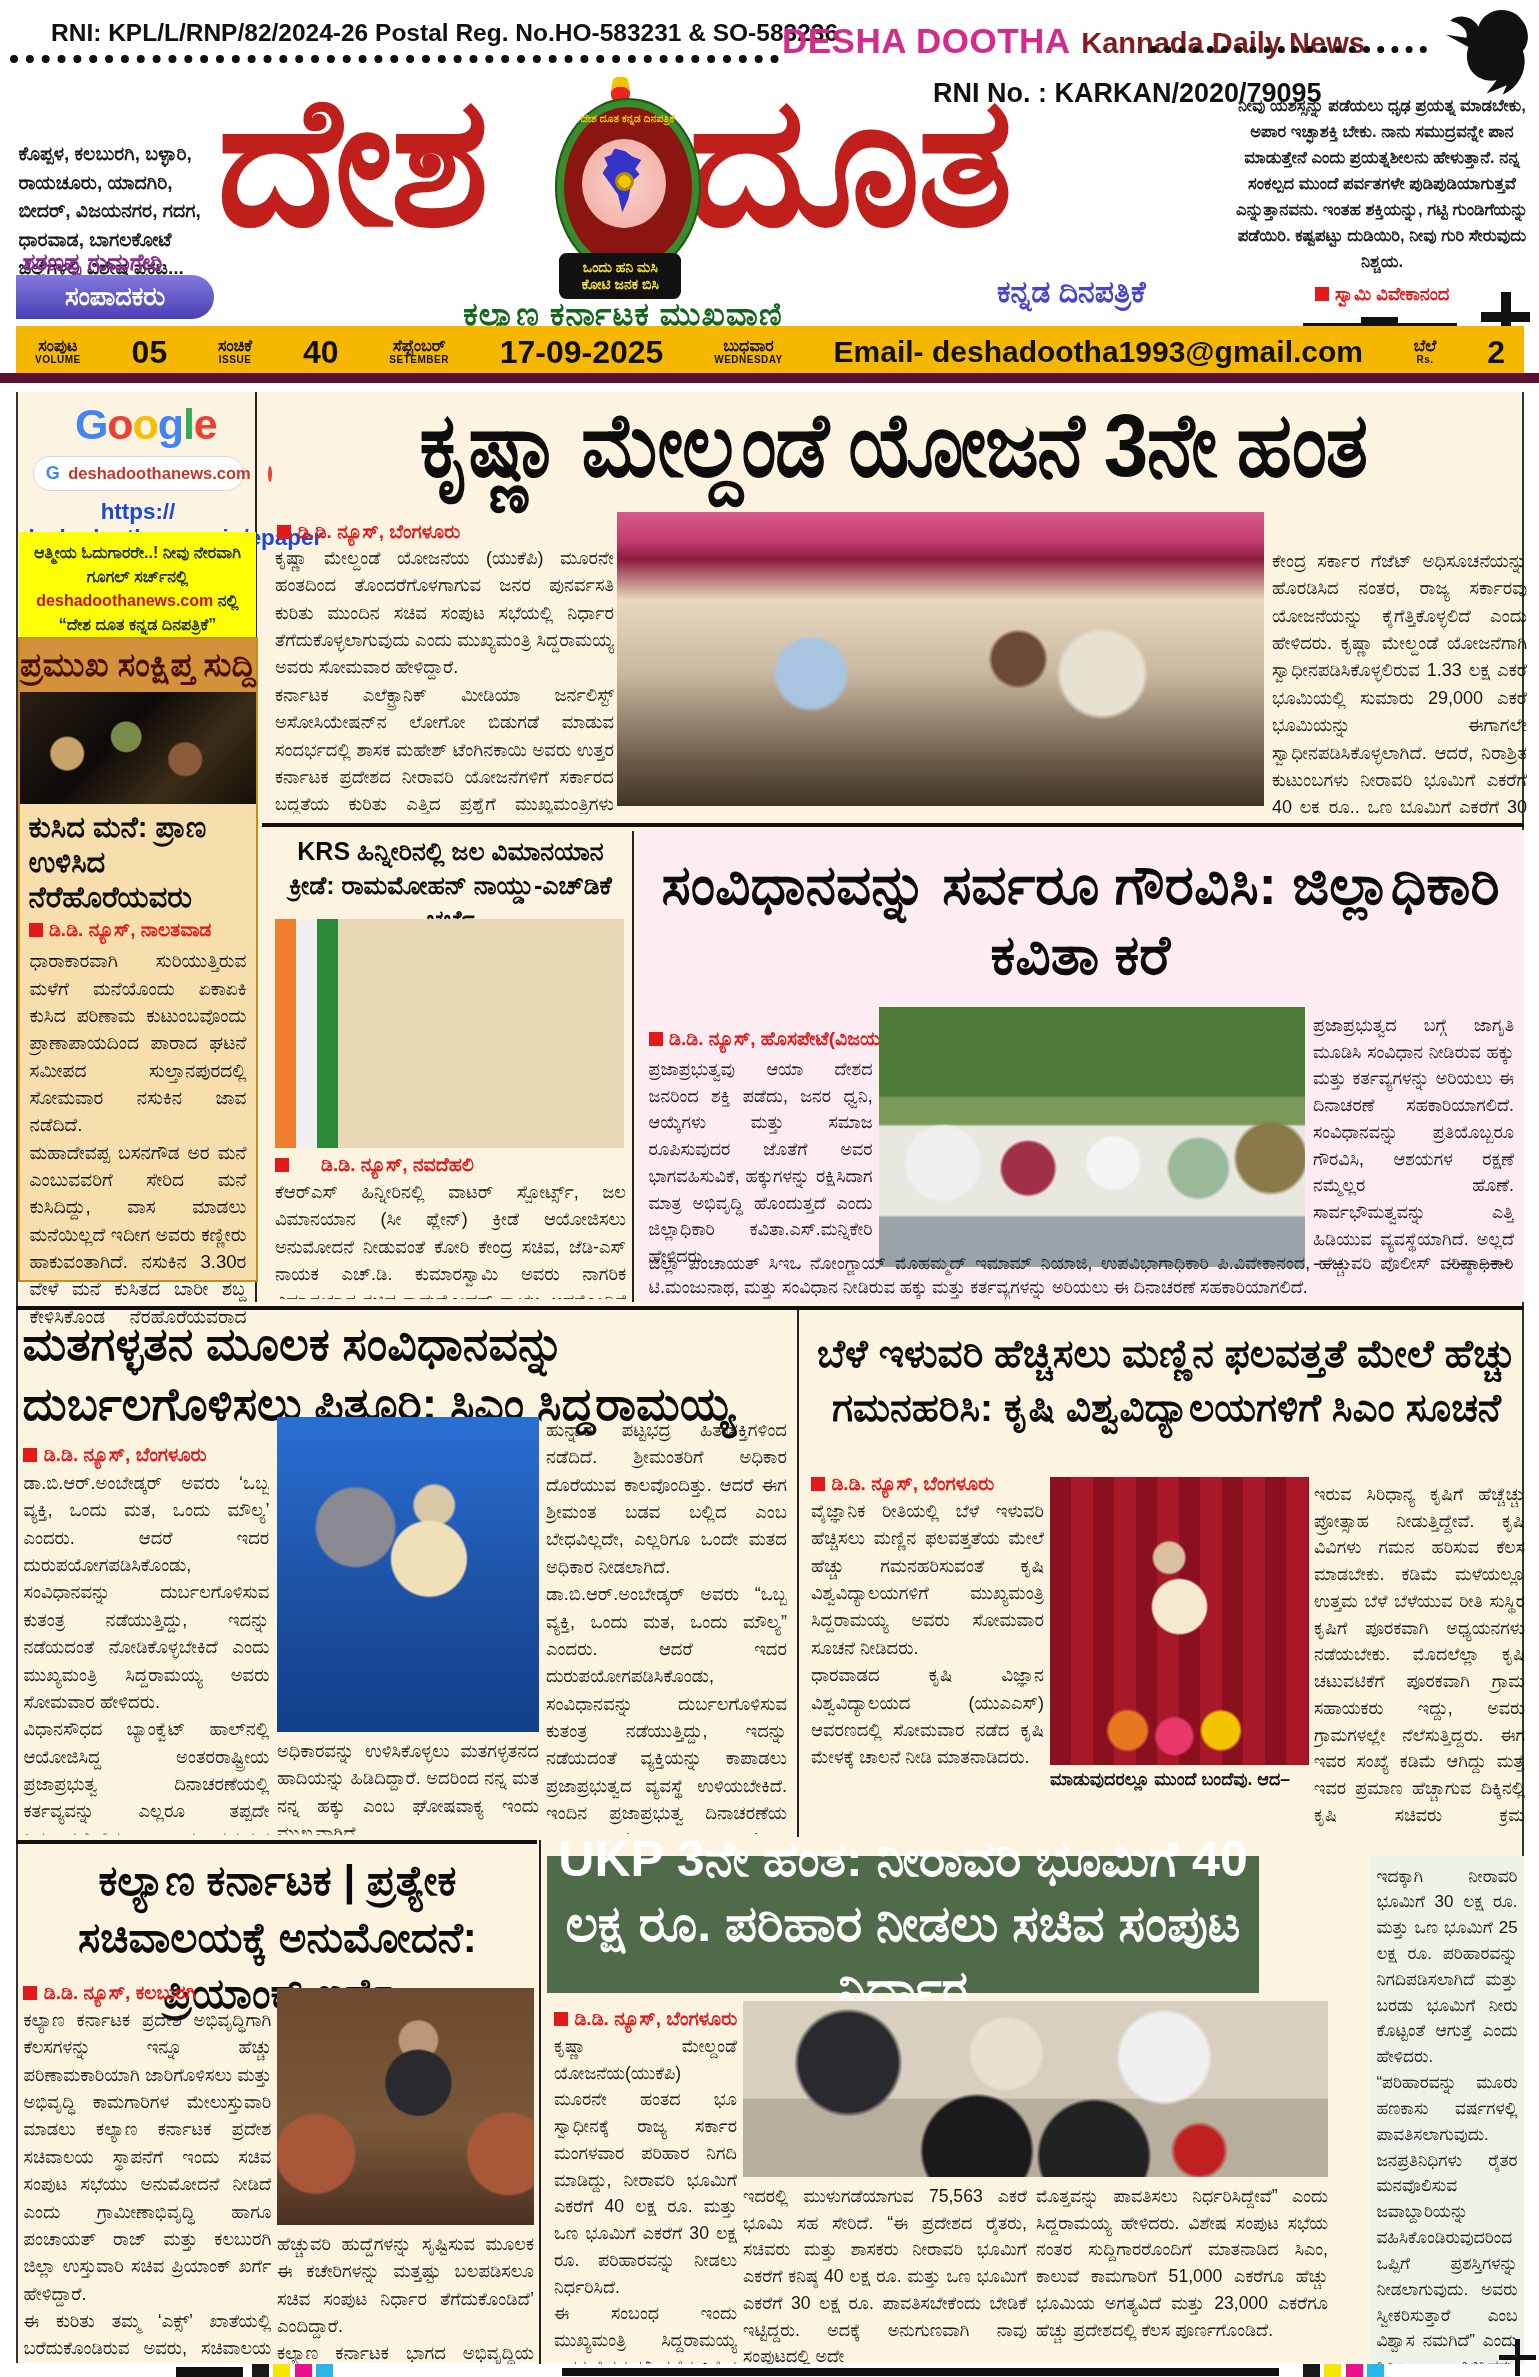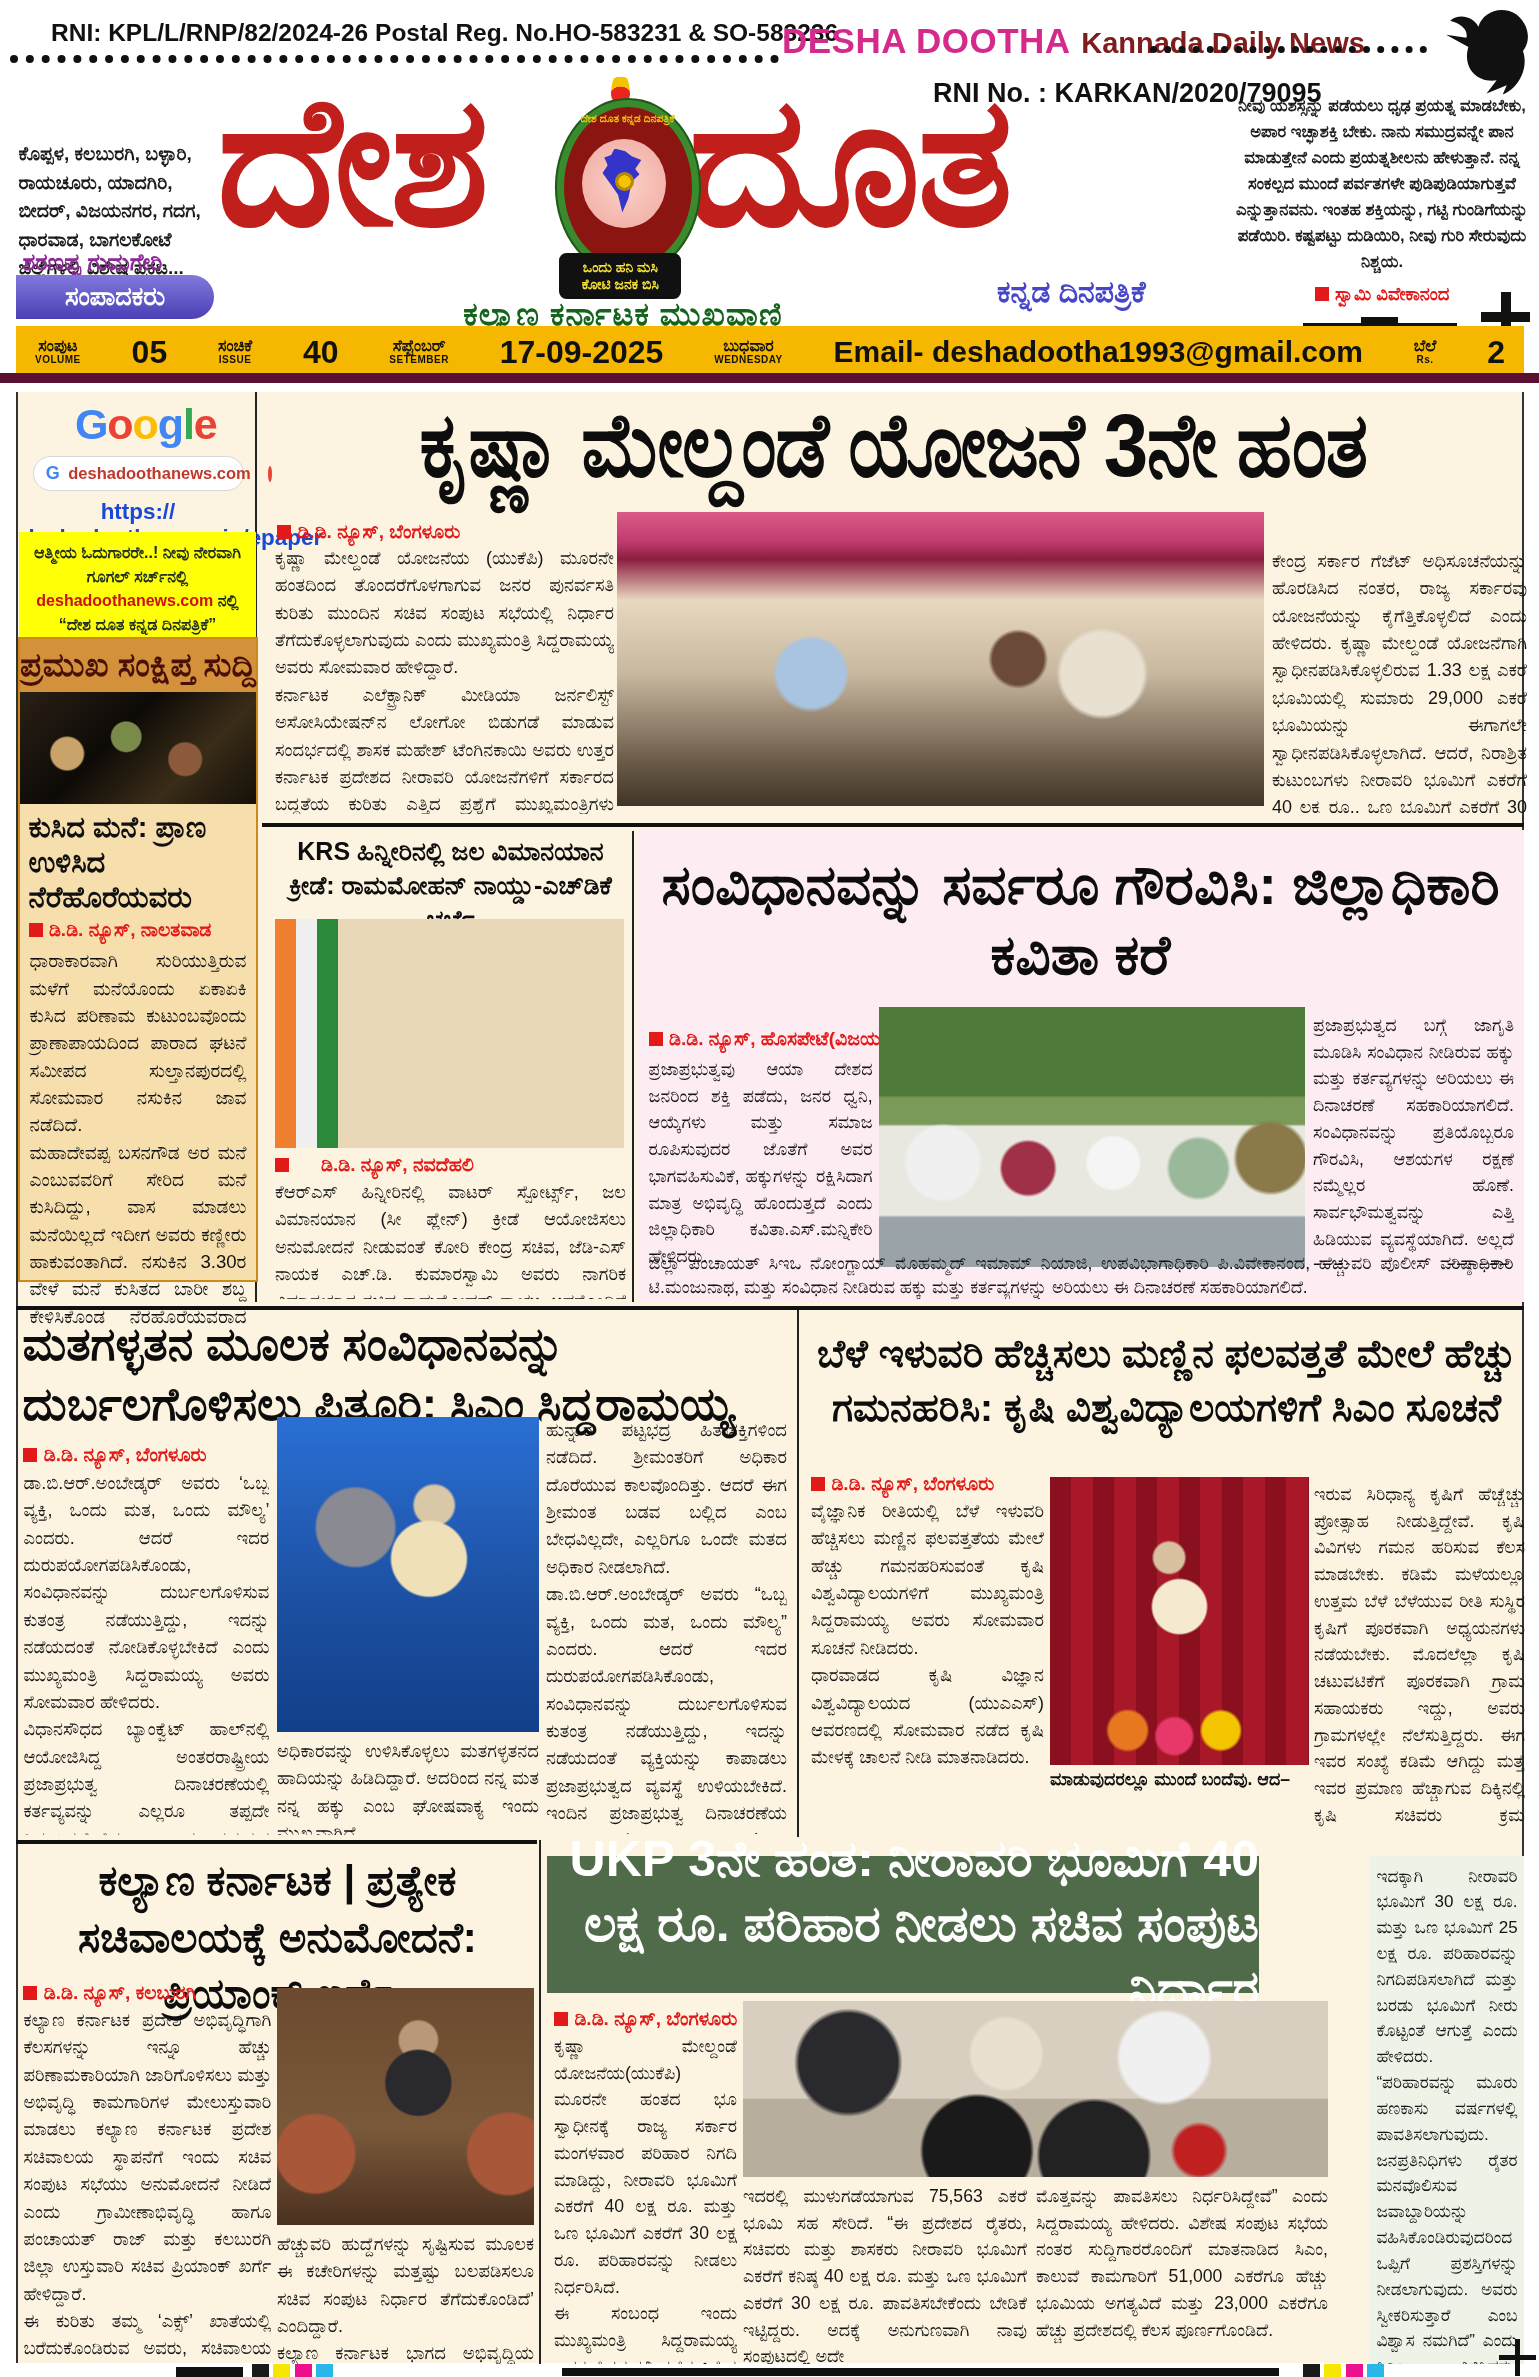--- a/index.html
+++ b/index.html
@@ -178,21 +178,21 @@
   .kalyana-byline{left:23.4px;top:1982px;}
   .kalyana-col1{left:23.4px;top:2007px;width:248px;height:357px;}
   .kalyana-photo{left:277px;top:1988px;width:257px;height:237px;
       background:radial-gradient(circle at 55% 40%,#2a2a2e 0 16%,transparent 17%),
                  radial-gradient(circle at 55% 22%,#b89878 0 8%,transparent 9%),
                  radial-gradient(circle at 15% 70%,#a85838 0 14%,transparent 15%),
                  radial-gradient(circle at 90% 70%,#a85838 0 14%,transparent 15%),
                  linear-gradient(180deg,#6b4a2f,#7a583a 60%,#4a3020);}
   .kalyana-col2{left:277px;top:2231px;width:257px;height:133px;}
   .ukp-banner{left:547px;top:1856px;width:712px;height:137px;background:#4f6b49;color:#ffffff;
-      display:flex;align-items:center;justify-content:center;text-align:right;
+      display:flex;align-items:center;justify-content:center;text-align:center;
       font-size:50px;font-weight:800;line-height:1.3;}
   .ukp-col4{left:1370px;top:1856px;width:154px;height:508px;background:#edf3e7;box-sizing:border-box;
       padding:7.5px 6.4px;font-size:17px;}
   .ukp-byline{left:554px;top:2008px;}
   .ukp-col1{left:554px;top:2033px;width:183px;height:331px;font-size:17.6px;}
   .ukp-photo{left:743px;top:2001px;width:585px;height:176px;
       background:radial-gradient(circle at 18% 35%,#2a2a2e 0 10%,transparent 11%),
                  radial-gradient(circle at 45% 30%,#e8e0d0 0 10%,transparent 11%),
                  radial-gradient(circle at 72% 32%,#f0f0f0 0 10%,transparent 11%),
                  radial-gradient(circle at 40% 85%,#1a1a1a 0 14%,transparent 15%),

